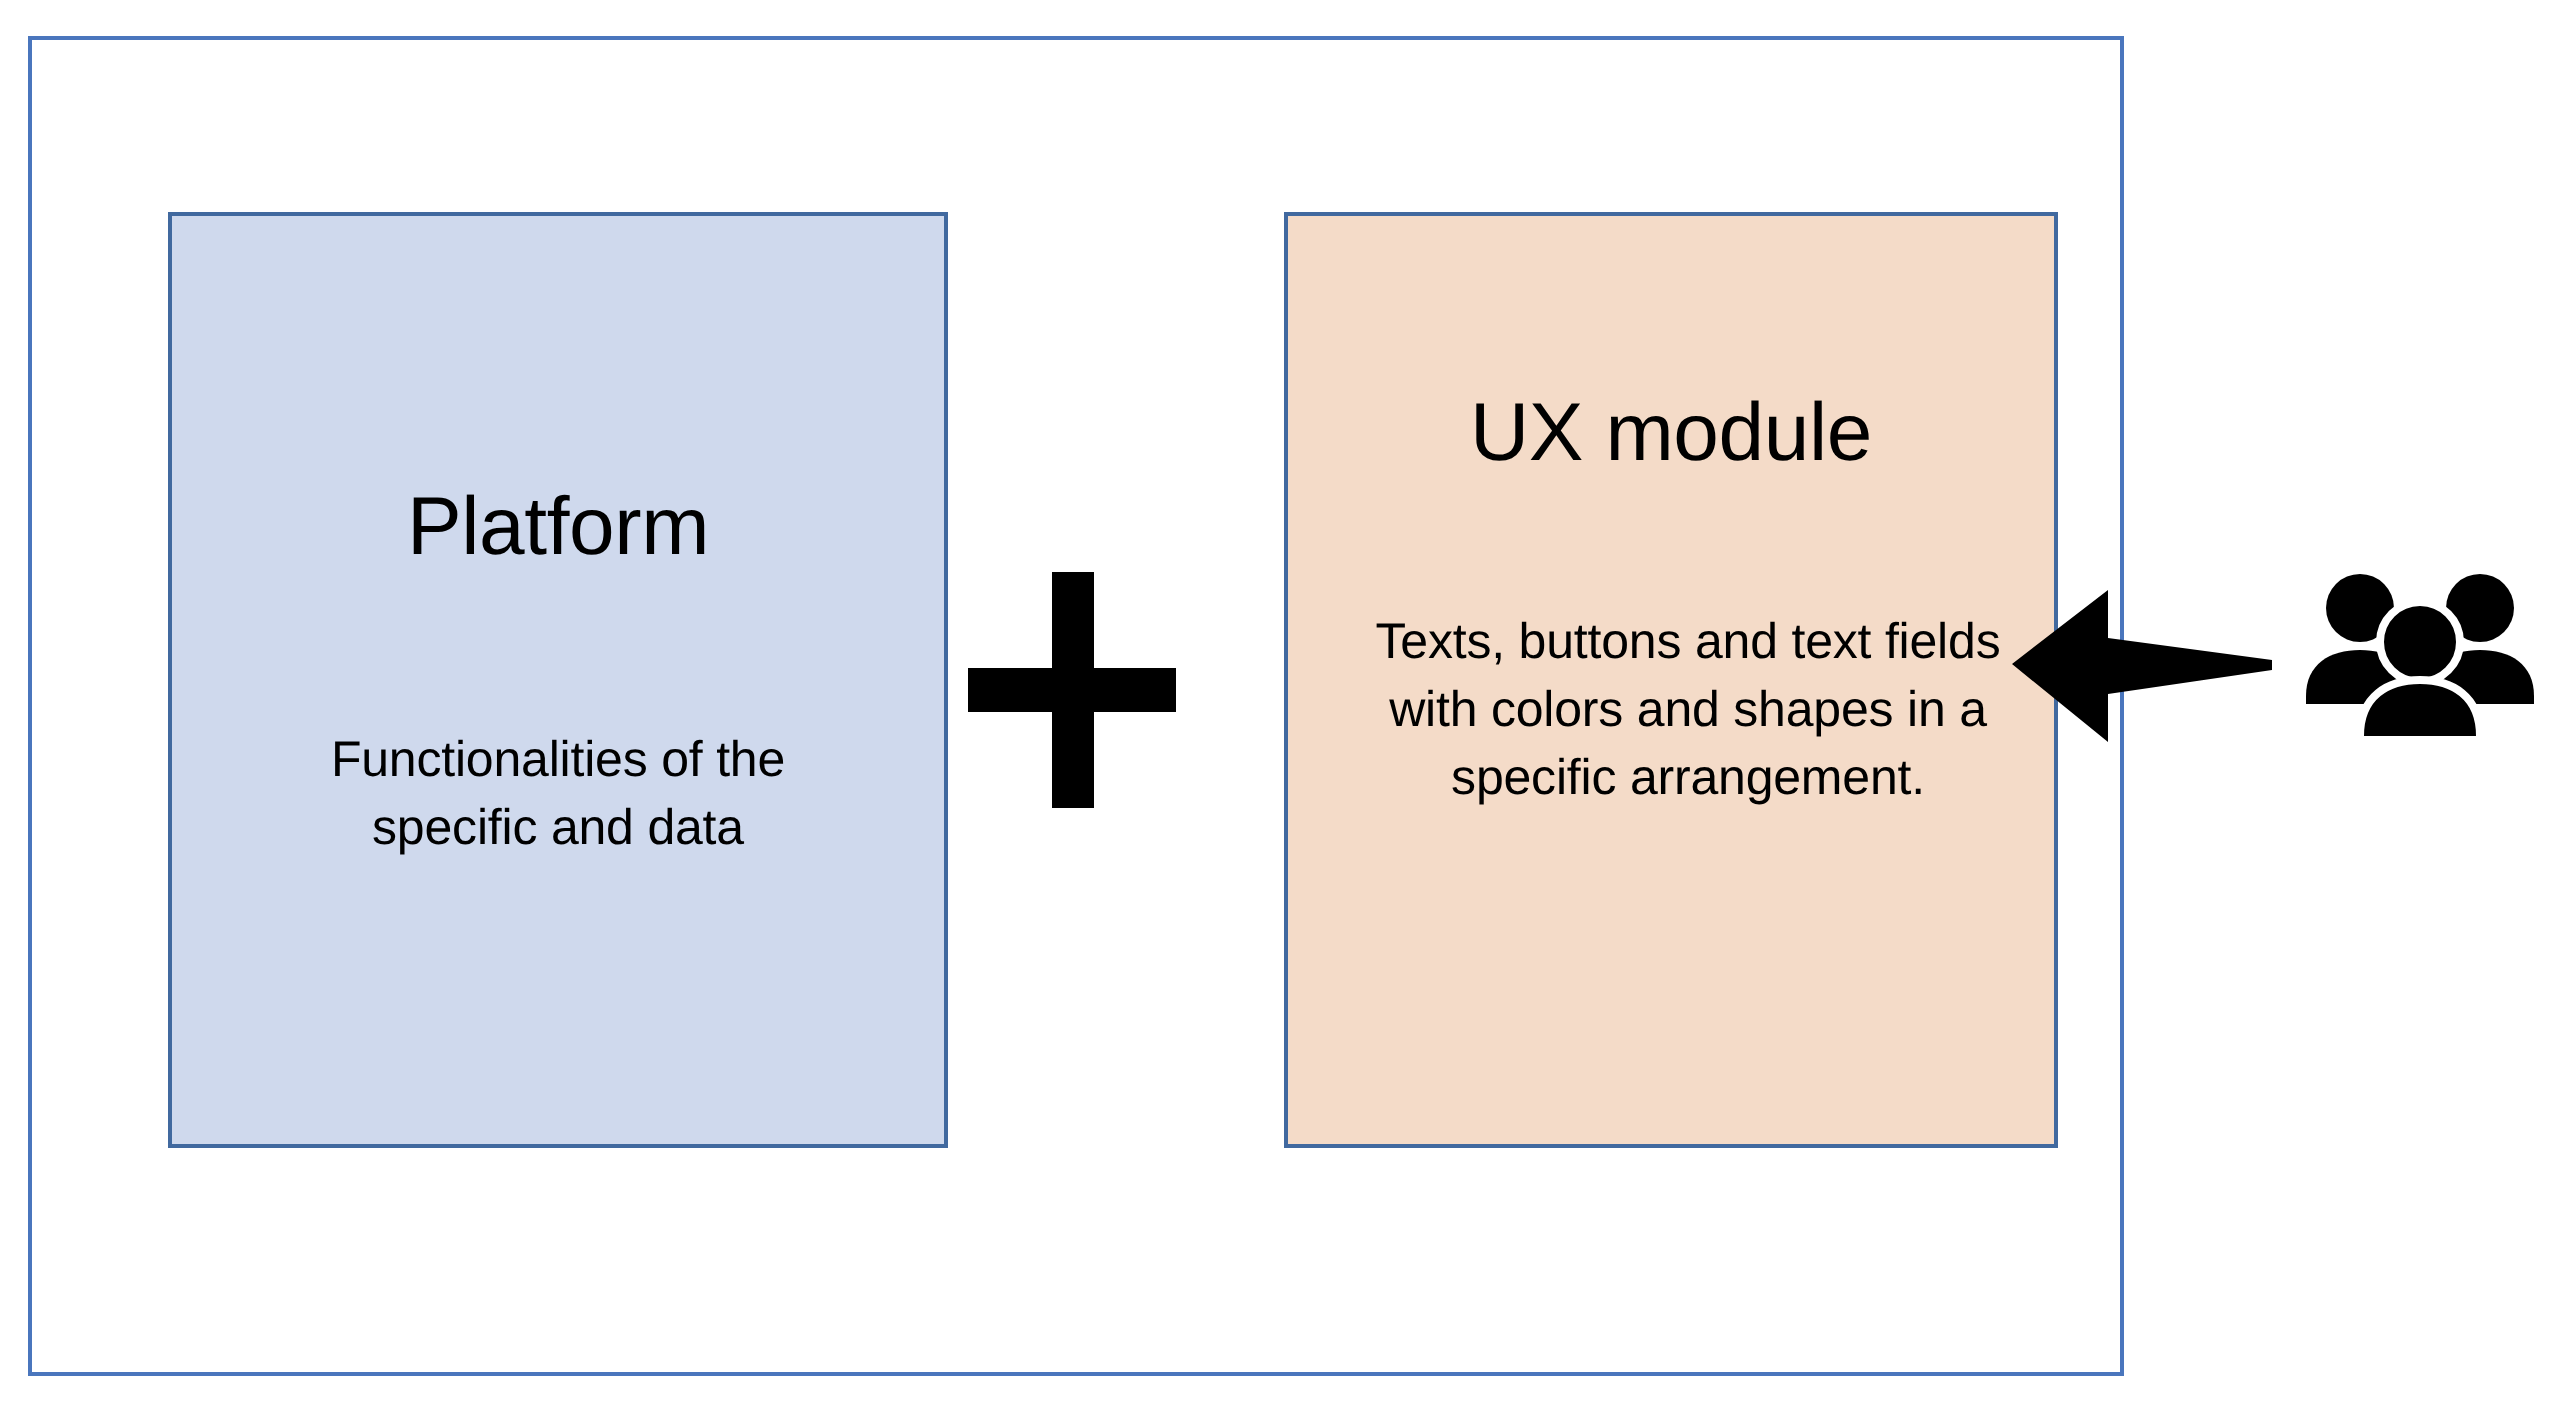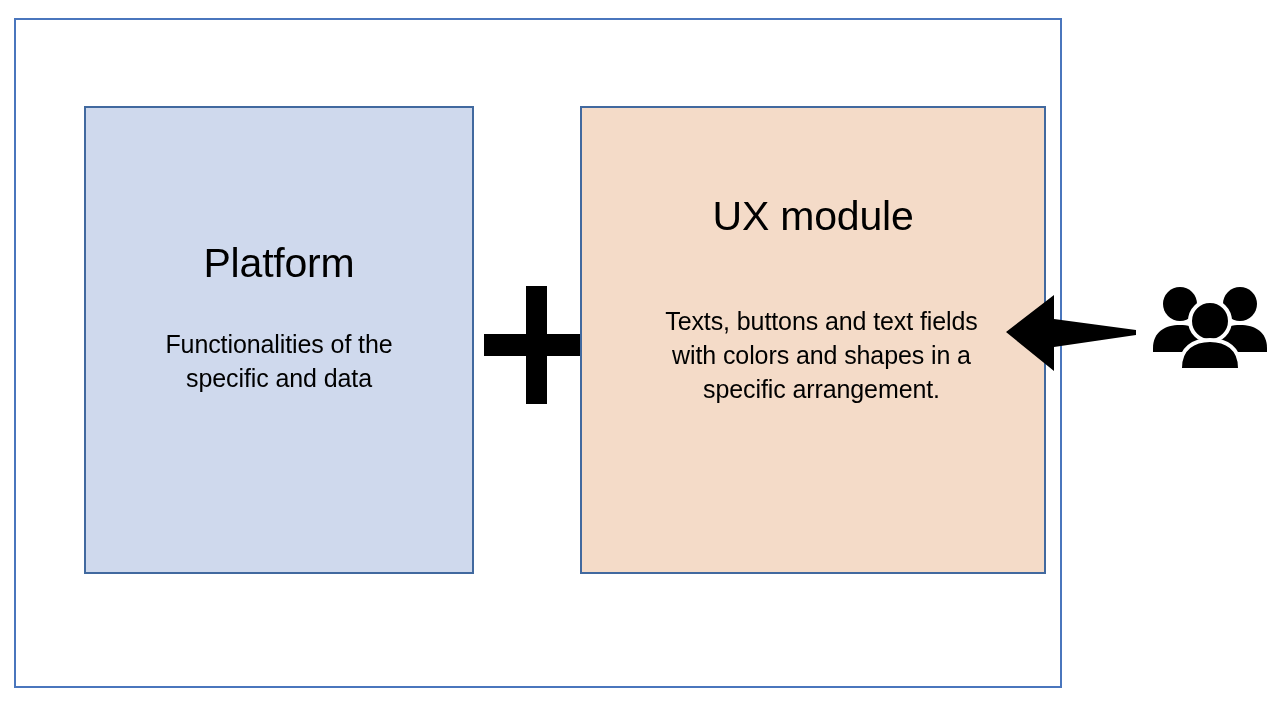--- a/index.html
+++ b/index.html
@@ -44,26 +44,27 @@
     align-items: center;
     text-align: center;
   }
 
   .box-platform {
     left: 84px;
     top: 106px;
     width: 390px;
     height: 468px;
     background: #cfd9ed;
+    gap: 36px;
   }
 
   .box-ux {
-    left: 580px;
+    left: 642px;
     top: 106px;
-    width: 466px;
+    width: 387px;
     height: 468px;
     background: #f4dbc8;
   }
 
   .box-title {
     font-size: 41px;
     font-weight: 400;
     line-height: 1.15;
     letter-spacing: -0.2px;
     white-space: nowrap;

